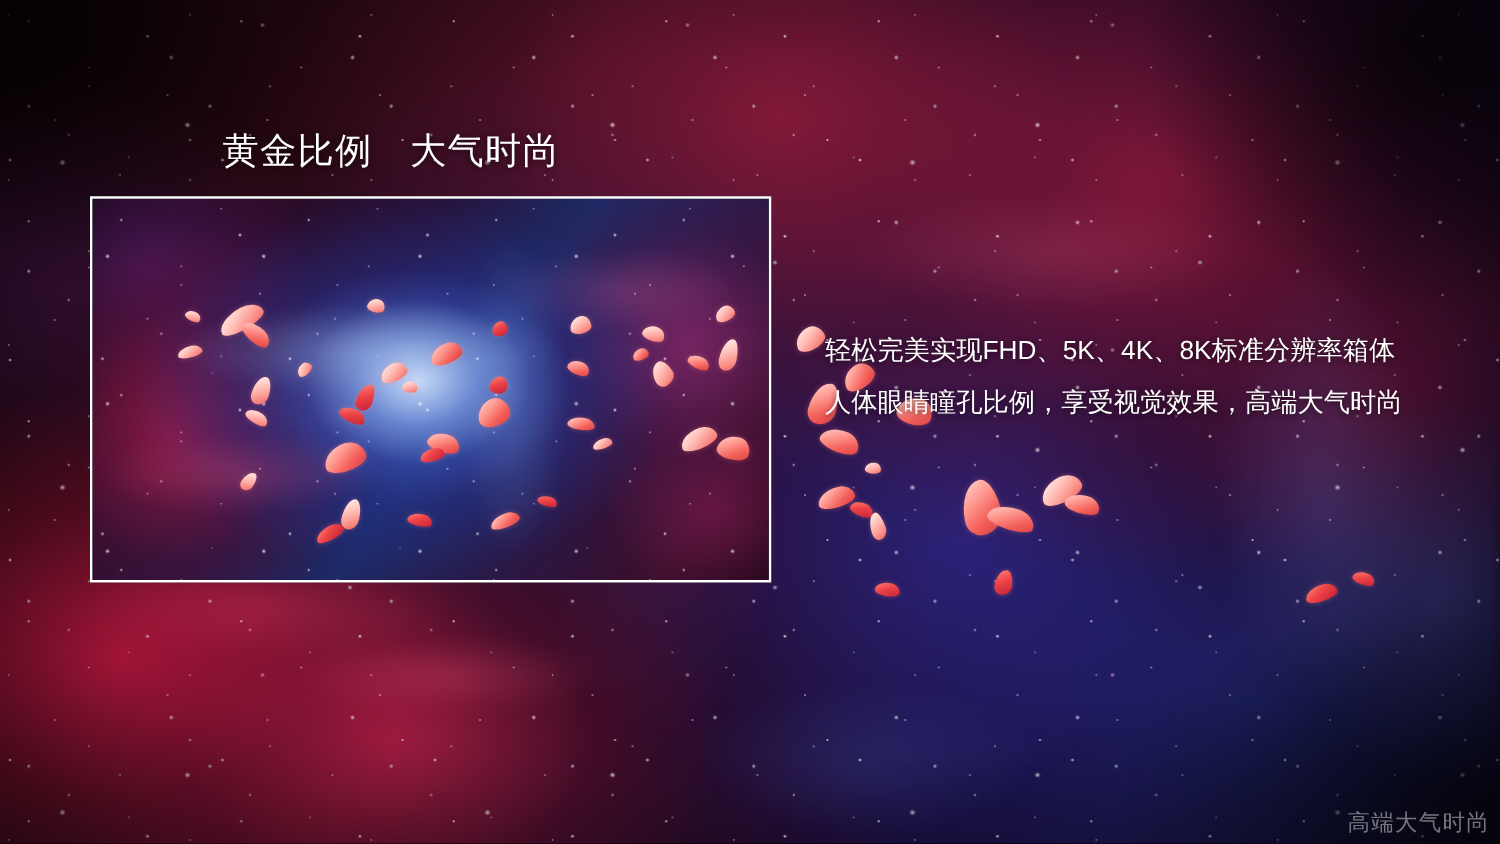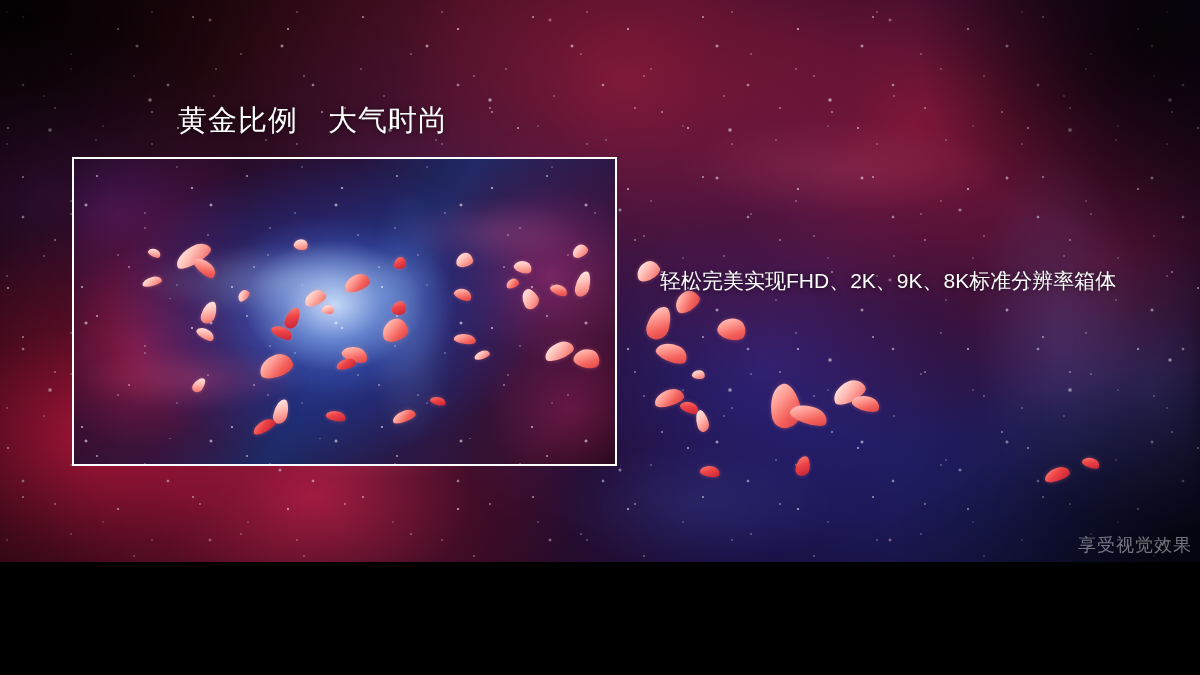--- a/index.html
+++ b/index.html
@@ -3,21 +3,21 @@
 <meta charset="utf-8">
 <style>
   html, body {
     margin: 0;
     padding: 0;
     background: #000;
   }
   #slide {
     position: relative;
     width: 1200px;
-    height: 562px;
+    height: 675px;
     overflow: hidden;
     background: #0a0308;
     font-family: "Liberation Sans", "DejaVu Sans", sans-serif;
   }
 
   
   .bg-layer {
     position: absolute;
     inset: 0;
     pointer-events: none;
@@ -265,18 +265,19 @@
         <div class="petal pale" style="left: 470px; top: 184px; width: 30px; height: 16px; transform: rotate(-20deg);"></div>
         <div class="petal" style="left: 500px; top: 190px; width: 26px; height: 19px; transform: rotate(16deg);"></div>
         <div class="petal pale" style="left: 502px; top: 112px; width: 14px; height: 26px; transform: rotate(12deg);"></div>
         <div class="petal pale" style="left: 498px; top: 86px; width: 16px; height: 12px; transform: rotate(-22deg);"></div>
         <div class="petal deep" style="left: 356px; top: 238px; width: 16px; height: 8px; transform: rotate(18deg);"></div>
         <div class="petal pale" style="left: 120px; top: 218px; width: 10px; height: 16px; transform: rotate(34deg);"></div>
       </div>
   </div>
 
   <div class="body-copy">
-    <div class="line">轻松完美实现FHD、2K、9K、8K标准分辨率箱体</div>
+    <div class="line">轻松完美实现FHD、5K、4K、8K标准分辨率箱体</div>
+    <div class="line">人体眼睛瞳孔比例，享受视觉效果，高端大气时尚</div>
   </div>
 
-  <div class="watermark">享受视觉效果</div>
+  <div class="watermark">高端大气时尚</div>
 
 </div>
 
 </body></html>

